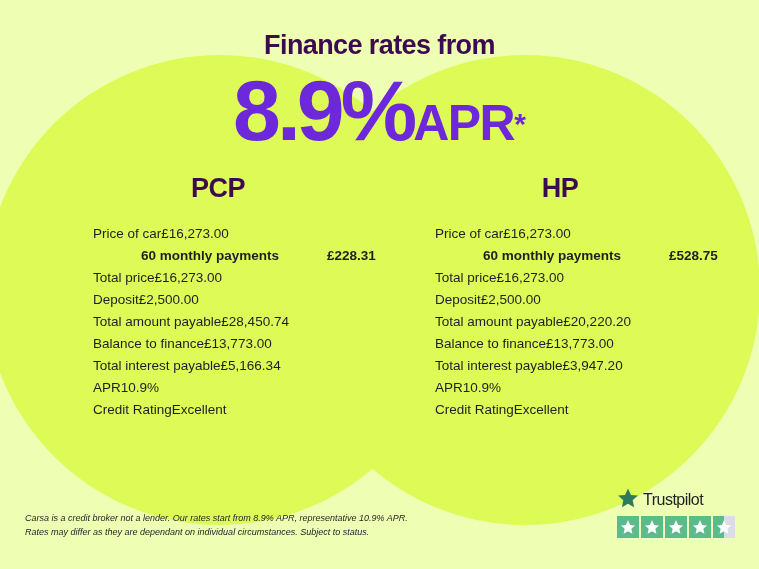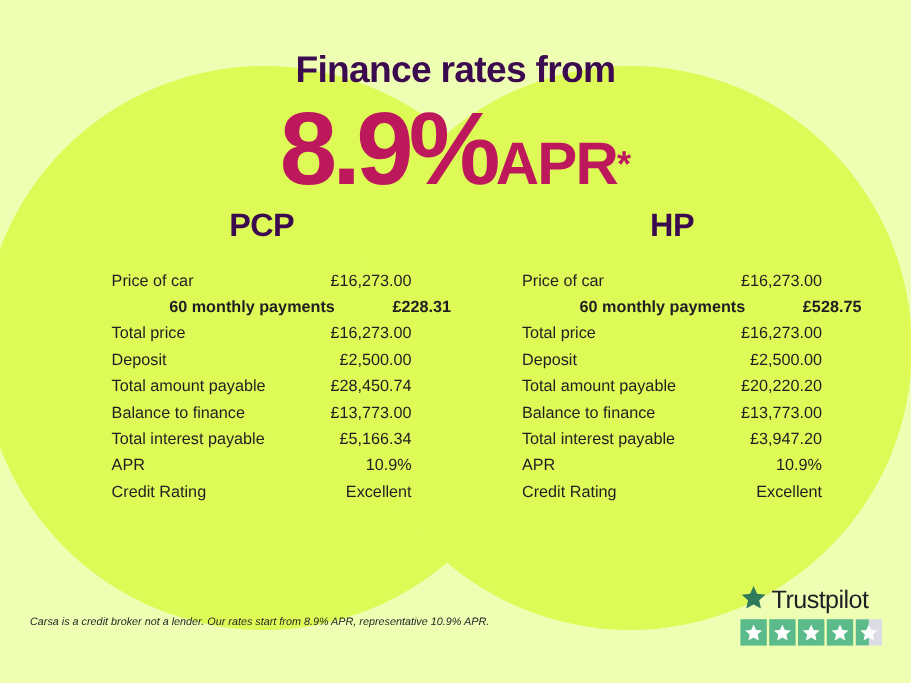--- a/index.html
+++ b/index.html
@@ -46,32 +46,32 @@
     position: absolute;
     left: 0;
     top: 0;
     width: 759px;
     text-align: center;
     z-index: 5;
   }
   #headline-title {
     display: block;
     color: #3c0a4f;
-    font-size: 31px;
+    font-size: 27px;
     font-weight: bold;
     letter-spacing: -0.6px;
     line-height: 1;
-    margin-top: 42px;
+    margin-top: 32px;
   }
   #rate-line {
     display: block;
     margin-top: 8px;
     line-height: 1;
     white-space: nowrap;
-    color: #be185d;
+    color: #6d28d9;
   }
   #rate-value {
     font-size: 86px;
     font-weight: bold;
     letter-spacing: -4px;
     vertical-align: baseline;
   }
   #rate-unit {
     font-size: 50px;
     font-weight: bold;
@@ -99,21 +99,20 @@
     color: #3c0a4f;
     font-size: 27px;
     font-weight: bold;
     letter-spacing: -0.5px;
     line-height: 1;
     margin-bottom: 24px;
   }
 
   .row {
     display: flex;
-    justify-content: space-between;
     align-items: baseline;
     height: 22px;
     color: #1f1f23;
     font-size: 13.5px;
   }
   .row.bold .row-label,
   .row.bold .row-value {
     font-weight: bold;
     margin-left: 48px;
   }
@@ -141,21 +140,21 @@
     width: 124px;
   }
   #trustpilot-wordmark {
     display: flex;
     align-items: center;
     gap: 4px;
     height: 24px;
   }
   #trustpilot-name {
     color: #1f1f23;
-    font-size: 21px;
+    font-size: 16px;
     font-weight: normal;
     letter-spacing: -0.5px;
     line-height: 1;
   }
   #trustpilot-stars {
     display: flex;
     gap: 2px;
     margin-top: 4px;
   }
   .star-tile {
@@ -273,20 +272,21 @@
       <span class="row-value">10.9%</span>
     </div>
     <div class="row">
       <span class="row-label">Credit Rating</span>
       <span class="row-value">Excellent</span>
     </div>
   </div>
 
   <div id="disclaimer">
     <span>Carsa is a credit broker not a lender. Our rates start from 8.9% APR, representative 10.9% APR.</span>
+    <span>Rates may differ as they are dependant on individual circumstances. Subject to status.</span>
   </div>
 
   <div id="trustpilot">
     <div id="trustpilot-wordmark">
       <span>
         <svg width="22" height="22" viewBox="0 0 24 24" aria-hidden="true">
           <polygon points="12,1.5 15.2,8.6 22.8,9.4 17.1,14.5 18.7,22 12,18.2 5.3,22 6.9,14.5 1.2,9.4 8.8,8.6" fill="#2f7a5b"></polygon>
         </svg>
       </span>
       <span id="trustpilot-name">Trustpilot</span>

